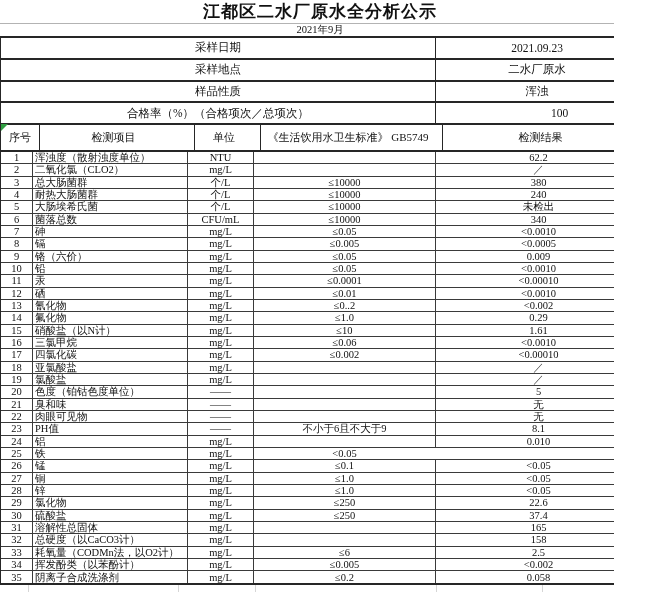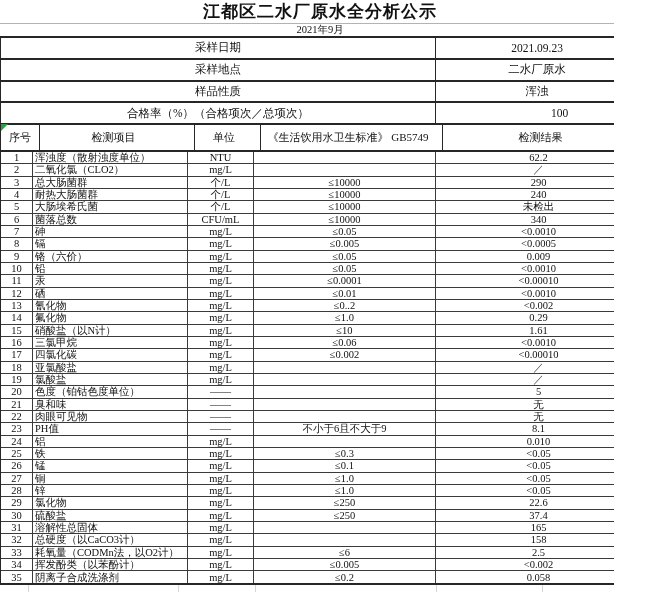--- a/index.html
+++ b/index.html
@@ -110,21 +110,21 @@
         <div class="cell item">二氧化氯（CLO2）</div>
         <div class="cell">mg/L</div>
         <div class="cell"></div>
         <div class="cell">／</div>
       </div>
       <div class="trow">
         <div class="cell">3</div>
         <div class="cell item">总大肠菌群</div>
         <div class="cell">个/L</div>
         <div class="cell">≤10000</div>
-        <div class="cell">290</div>
+        <div class="cell">380</div>
       </div>
       <div class="trow">
         <div class="cell">4</div>
         <div class="cell item">耐热大肠菌群</div>
         <div class="cell">个/L</div>
         <div class="cell">≤10000</div>
         <div class="cell">240</div>
       </div>
       <div class="trow">
         <div class="cell">5</div>
@@ -263,21 +263,20 @@
         <div class="cell">24</div>
         <div class="cell item">铝</div>
         <div class="cell">mg/L</div>
         <div class="cell"></div>
         <div class="cell">0.010</div>
       </div>
       <div class="trow">
         <div class="cell">25</div>
         <div class="cell item">铁</div>
         <div class="cell">mg/L</div>
-        <div class="cell">≤0.3</div>
         <div class="cell">&lt;0.05</div>
       </div>
       <div class="trow">
         <div class="cell">26</div>
         <div class="cell item">锰</div>
         <div class="cell">mg/L</div>
         <div class="cell">≤0.1</div>
         <div class="cell">&lt;0.05</div>
       </div>
       <div class="trow">

